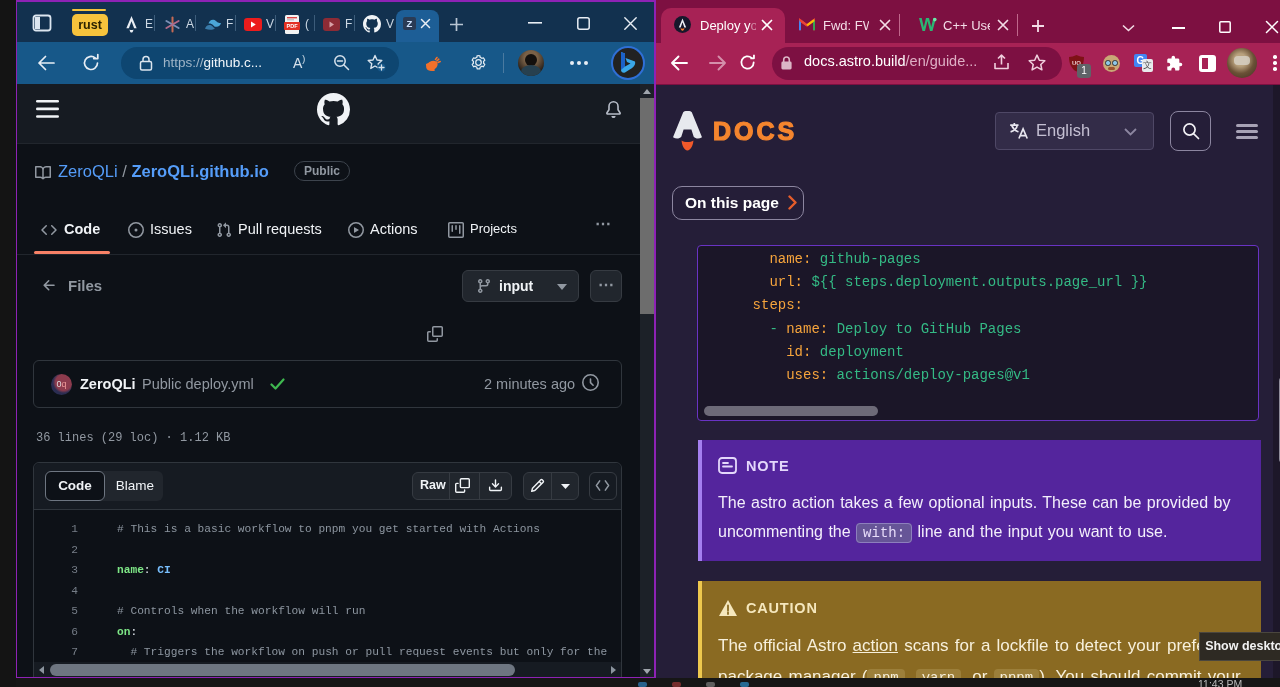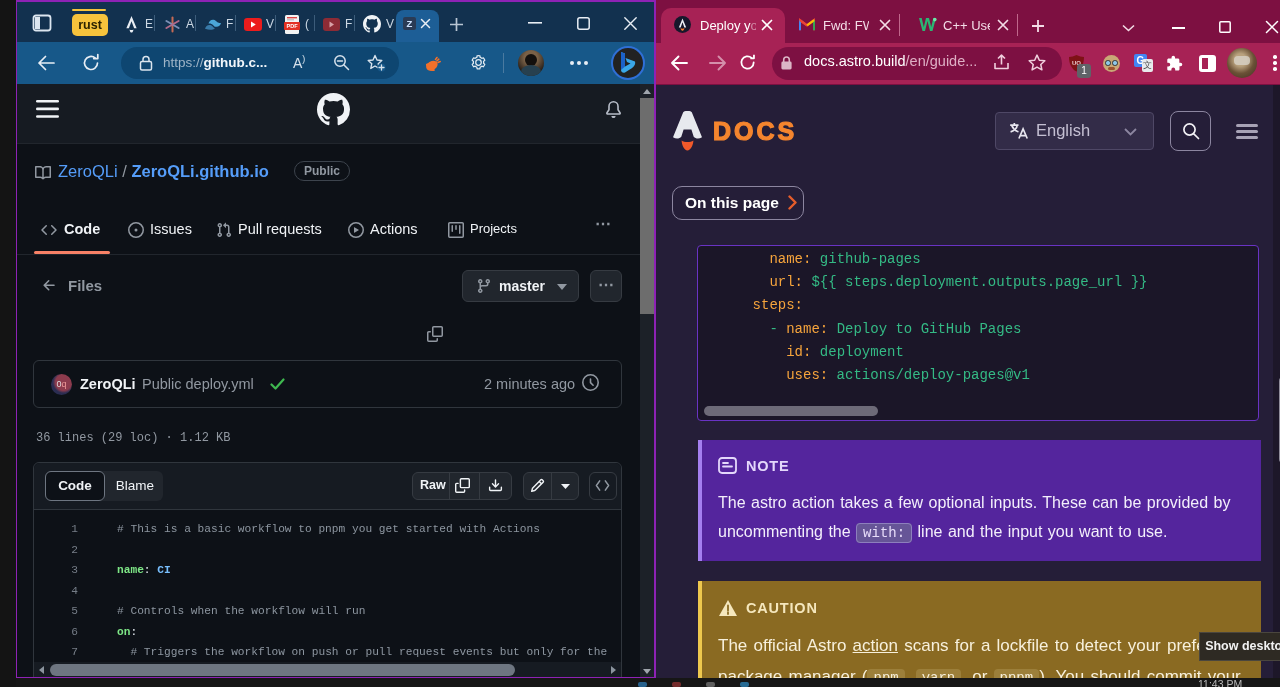--- a/index.html
+++ b/index.html
@@ -127,21 +127,21 @@
       <svg class="abs" style="left:64px;top:11px" width="20" height="20" viewBox="0 0 20 20">
         <path d="M16.5 10 a6.5 6.5 0 1 1 -2.2-4.9" stroke="#e8eef5" stroke-width="1.7" fill="none" stroke-linecap="round"></path>
         <path d="M16.8 1.5 V5.6 H12.7" stroke="#e8eef5" stroke-width="1.7" fill="none" stroke-linecap="round" stroke-linejoin="round"></path>
       </svg>
 
       <div class="abs" style="left:104px;top:5px;width:278px;height:32px;background:#0e4671;border-radius:16px"></div>
       <svg class="abs" style="left:122px;top:13px" width="14" height="16" viewBox="0 0 14 16">
         <rect x="1.5" y="6.5" width="11" height="8.5" rx="1.5" fill="none" stroke="#dbe5ee" stroke-width="1.5"></rect>
         <path d="M4 6.5 V4.5 a3 3 0 0 1 6 0 V6.5" fill="none" stroke="#dbe5ee" stroke-width="1.5"></path>
       </svg>
-      <div class="abs" style="left:146px;top:13px;font-size:13.5px;color:#9fb4c7">https://<span style="color:#f2f6fa;font-weight:700">github.c...</span></div>
+      <div class="abs" style="left:146px;top:13px;font-size:13.5px;color:#9fb4c7">https://<span style="color:#f2f6fa;font-weight:400">github.c...</span></div>
 
       <div class="abs" style="left:276px;top:12px;font-size:14px;color:#d7e2ec">A<span style="font-size:9px;vertical-align:6px">)</span></div>
 
       <svg class="abs" style="left:316px;top:12px" width="17" height="17" viewBox="0 0 17 17">
         <circle cx="7" cy="7" r="5.2" fill="none" stroke="#d7e2ec" stroke-width="1.5"></circle>
         <path d="M4.5 7 H9.5 M11 11 L15.5 15.5" stroke="#d7e2ec" stroke-width="1.5" stroke-linecap="round"></path>
       </svg>
 
       <svg class="abs" style="left:350px;top:12px" width="19" height="18" viewBox="0 0 19 18">
         <path d="M8 1.5 L10 6 L14.8 6.5 L11.2 9.7 L12.2 14.4 L8 12 L3.8 14.4 L4.8 9.7 L1.2 6.5 L6 6 Z" fill="none" stroke="#d7e2ec" stroke-width="1.4" stroke-linejoin="round"></path>
@@ -227,21 +227,21 @@
       <div class="abs" style="left:0;top:170px;width:626px;height:1px;background:#21262d"></div>
 
       <svg class="abs" style="left:24px;top:193px" width="17" height="17" viewBox="0 0 16 16">
         <path fill="#9198a1" d="M7.78 12.53a.75.75 0 0 1-1.06 0L2.47 8.28a.75.75 0 0 1 0-1.06l4.25-4.25a.751.751 0 0 1 1.042.018.751.751 0 0 1 .018 1.042L4.81 7h7.44a.75.75 0 0 1 0 1.5H4.81l2.97 2.97a.75.75 0 0 1 0 1.06Z"></path>
       </svg>
       <div class="abs" style="left:51px;top:193px;font-size:15px;font-weight:600;color:#9198a1">Files</div>
       <div class="abs" style="left:445px;top:186px;width:117px;height:32px;background:#21262d;border:1px solid #363b42;border-radius:6px"></div>
       <svg class="abs" style="left:459px;top:194px" width="16" height="16" viewBox="0 0 16 16">
         <path fill="#9198a1" d="M9.5 3.25a2.25 2.25 0 1 1 3 2.122V6A2.5 2.5 0 0 1 10 8.5H6a1 1 0 0 0-1 1v1.128a2.251 2.251 0 1 1-1.5 0V5.372a2.25 2.25 0 1 1 1.5 0v1.836A2.493 2.493 0 0 1 6 7h4a1 1 0 0 0 1-1v-.628A2.25 2.25 0 0 1 9.5 3.25Zm-6 0a.75.75 0 1 0 1.5 0 .75.75 0 0 0-1.5 0Zm8.25-.75a.75.75 0 1 0 0 1.5.75.75 0 0 0 0-1.5ZM4.25 12a.75.75 0 1 0 0 1.5.75.75 0 0 0 0-1.5Z"></path>
       </svg>
-      <div class="abs" style="left:482px;top:194px;font-size:14px;font-weight:600;color:#f0f3f6">master</div>
+      <div class="abs" style="left:482px;top:194px;font-size:14px;font-weight:600;color:#f0f3f6">input</div>
       <svg class="abs" style="left:540px;top:200px" width="10" height="6" viewBox="0 0 10 6">
           <path d="M0 0 L10 0 L5 6 Z" fill="#9198a1"></path>
         </svg>
       <div class="abs" style="left:573px;top:186px;width:32px;height:32px;background:#21262d;border:1px solid #363b42;border-radius:6px;color:#9198a1;font-weight:700;text-align:center;line-height:28px">⋯</div>
 
       <svg class="abs" style="left:410px;top:242px" width="16" height="16" viewBox="0 0 16 16">
         <path fill="#9198a1" d="M0 6.75C0 5.784.784 5 1.75 5h1.5a.75.75 0 0 1 0 1.5h-1.5a.25.25 0 0 0-.25.25v7.5c0 .138.112.25.25.25h7.5a.25.25 0 0 0 .25-.25v-1.5a.75.75 0 0 1 1.5 0v1.5A1.75 1.75 0 0 1 9.25 16h-7.5A1.75 1.75 0 0 1 0 14.25Z"></path>
         <path fill="#9198a1" d="M5 1.75C5 .784 5.784 0 6.75 0h7.5C15.216 0 16 .784 16 1.75v7.5A1.75 1.75 0 0 1 14.25 11h-7.5A1.75 1.75 0 0 1 5 9.25Zm1.75-.25a.25.25 0 0 0-.25.25v7.5c0 .138.112.25.25.25h7.5a.25.25 0 0 0 .25-.25v-7.5a.25.25 0 0 0-.25-.25Z"></path>
       </svg>
 

